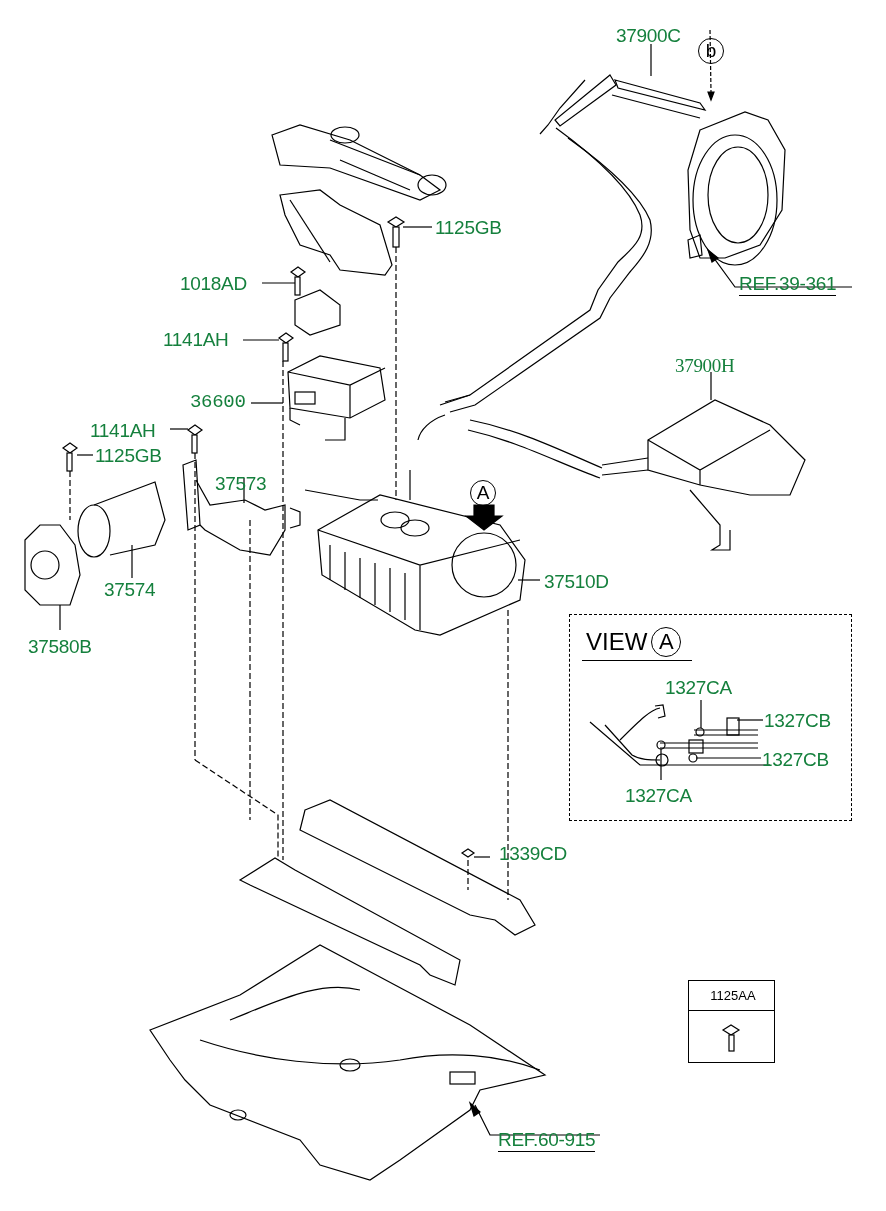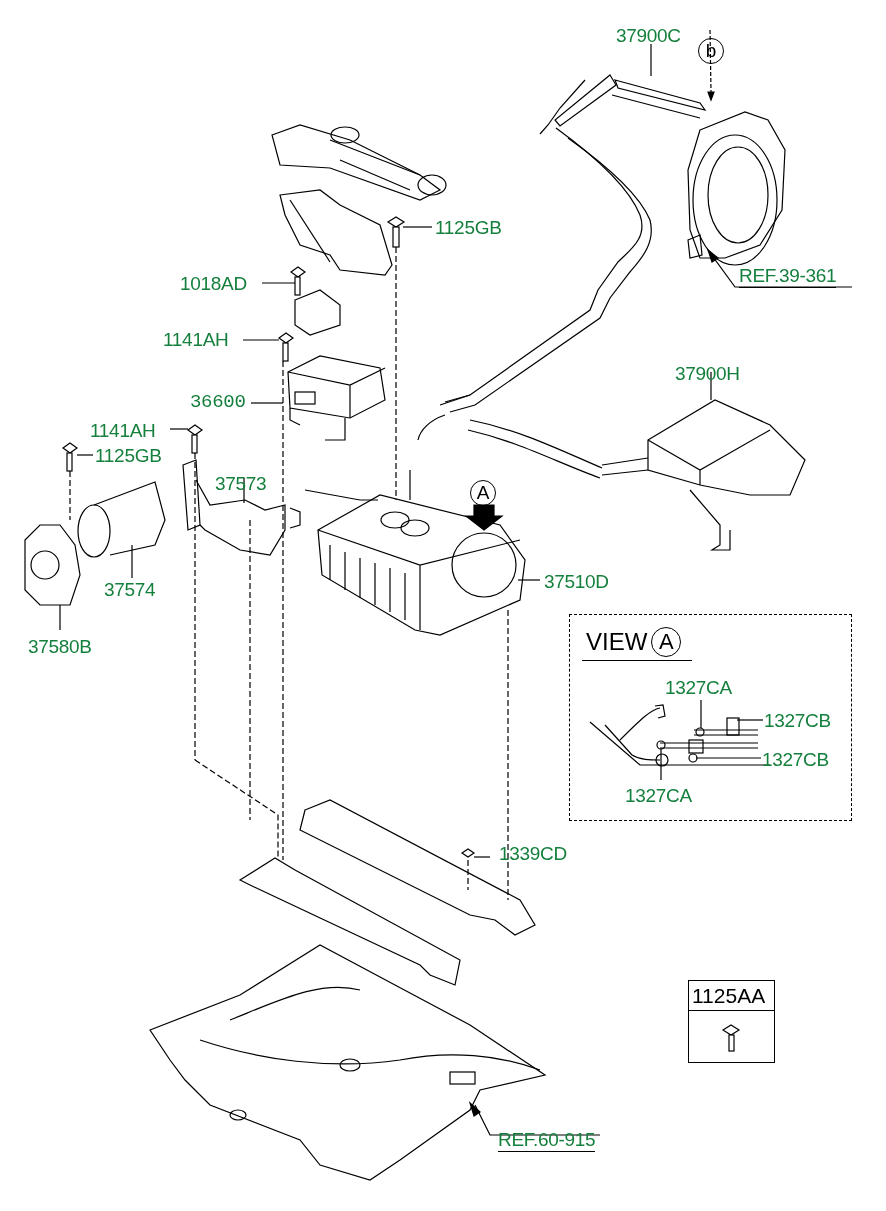--- a/index.html
+++ b/index.html
@@ -6,21 +6,21 @@
   body { width:886px; height:1211px; position:relative; overflow:hidden; font-family:"Liberation Sans", sans-serif; }
   svg#diagram { position:absolute; left:0; top:0; width:886px; height:1211px; }
   .lbl { position:absolute; font-size:19px; color:#15803d; white-space:nowrap; line-height:1; letter-spacing:-0.3px; }
   .ref { border-bottom:1.5px solid #000; padding-bottom:2px; }
   .circ { position:absolute; width:24px; height:24px; border:1.4px solid #000; border-radius:50%; font-size:19px; line-height:24px; text-align:center; }
   .viewbox { position:absolute; left:569px; top:614px; width:283px; height:207px; border:1.3px dashed #000; box-sizing:border-box; }
   .viewtitle { position:absolute; left:586px; top:627px; font-size:24px; display:flex; align-items:center; gap:4px; }
   .viewtitle .tline { position:absolute; left:-4px; top:33px; width:110px; border-bottom:1.3px solid #000; }
   .viewtitle .circ2 { width:28px; height:28px; border:1.4px solid #000; border-radius:50%; line-height:28px; text-align:center; font-size:22px; }
   .partbox { position:absolute; left:688px; top:980px; width:87px; height:83px; border:1.3px solid #000; box-sizing:border-box; }
-  .partbox .hdr { height:29px; border-bottom:1.3px solid #000; font-size:21px; line-height:29px; padding-left:3px; }
+  .partbox .hdr { height:29px; border-bottom:1.3px solid #000; font-size:13px; line-height:29px; padding-left:3px;text-align:center; }
 </style>
 </head>
 <body>
 
 <svg id="diagram" viewBox="0 0 886 1211" fill="none" stroke="#000" stroke-width="1.2">
 
   <g>
     <path d="M615 80 L700 103 L705 110 L618 88 Z"></path>
     <path d="M612 95 L700 118"></path>
     <path d="M585 80 L560 108 L548 125 L540 134"></path>
@@ -173,23 +173,23 @@
   <g fill="#fff">
     <path d="M723 1030 l8 -5 l8 5 l-8 5 Z"></path>
       <rect x="729" y="1035" width="5" height="16"></rect>
   </g>
 </svg>
 
 <div class="lbl" style="left:616px;top:26px;">37900C</div>
 <div class="circ" style="left:698px;top:38px;">b</div>
 <div class="lbl" style="left:435px;top:218px;">1125GB</div>
 <div class="lbl" style="left:180px;top:274px;">1018AD</div>
-<div class="lbl ref" style="left:739px;top:266px;">REF.39-361</div>
+<div class="lbl ref" style="left:739px;top:274px;">REF.39-361</div>
 <div class="lbl" style="left:163px;top:330px;">1141AH</div>
-<div class="lbl" style="left:675px;top:364px;">37900H</div>
+<div class="lbl" style="left:675px;top:356px;font-family:Liberation Serif, serif;">37900H</div>
 <div class="lbl" style="left:190px;top:393px;font-family:Liberation Mono, monospace;">36600</div>
 <div class="lbl" style="left:90px;top:421px;">1141AH</div>
 <div class="lbl" style="left:95px;top:446px;">1125GB</div>
 <div class="lbl" style="left:215px;top:454px;margin-top:20px;">37573</div>
 <div class="circ" style="left:470px;top:480px;">A</div>
 <div class="lbl" style="left:544px;top:572px;">37510D</div>
 <div class="lbl" style="left:104px;top:580px;">37574</div>
 <div class="lbl" style="left:28px;top:637px;">37580B</div>
 <div class="lbl" style="left:499px;top:844px;">1339CD</div>
 <div class="lbl ref" style="left:498px;top:1130px;">REF.60-915</div>

